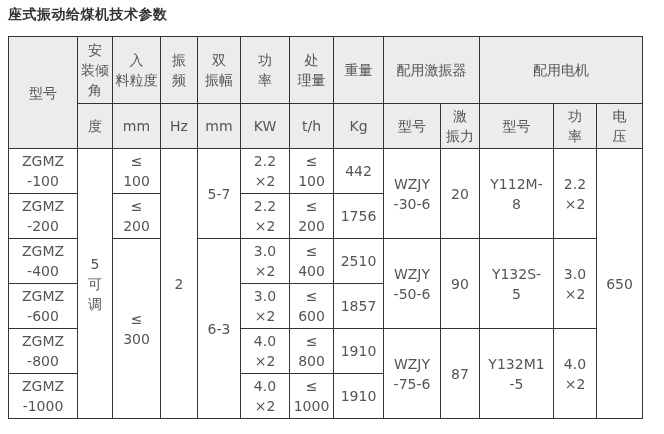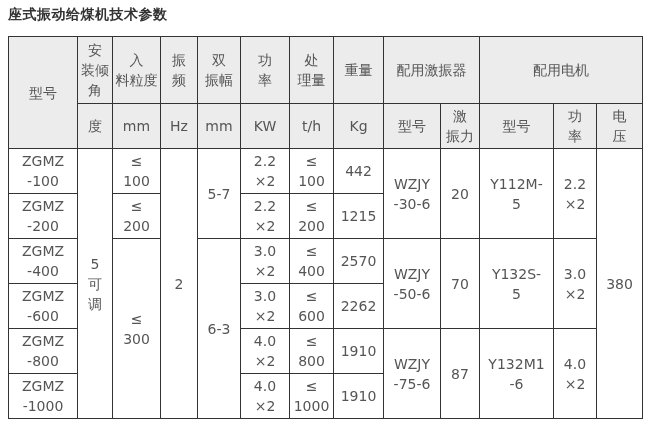--- a/index.html
+++ b/index.html
@@ -127,77 +127,77 @@
         <td rowspan="2">5-7</td>
         <td>2.2
 ×2</td>
         <td>≤
 100</td>
         <td>442</td>
         <td rowspan="2">WZJY
 -30-6</td>
         <td rowspan="2">20</td>
         <td rowspan="2">Y112M-
-5</td>
+8</td>
         <td rowspan="2">2.2
 ×2</td>
-        <td rowspan="6">380</td>
+        <td rowspan="6">650</td>
       </tr>
       <tr class="body-row">
         <td>ZGMZ
 -200</td>
         <td>≤
 200</td>
         <td>2.2
 ×2</td>
         <td>≤
 200</td>
-        <td>1215</td>
+        <td>1756</td>
       </tr>
       <tr class="body-row">
         <td>ZGMZ
 -400</td>
         <td rowspan="4">≤
 300</td>
         <td rowspan="4">6-3</td>
         <td>3.0
 ×2</td>
         <td>≤
 400</td>
-        <td>2570</td>
+        <td>2510</td>
         <td rowspan="2">WZJY
 -50-6</td>
-        <td rowspan="2">70</td>
+        <td rowspan="2">90</td>
         <td rowspan="2">Y132S-
 5</td>
         <td rowspan="2">3.0
 ×2</td>
       </tr>
       <tr class="body-row">
         <td>ZGMZ
 -600</td>
         <td>3.0
 ×2</td>
         <td>≤
 600</td>
-        <td>2262</td>
+        <td>1857</td>
       </tr>
       <tr class="body-row">
         <td>ZGMZ
 -800</td>
         <td>4.0
 ×2</td>
         <td>≤
 800</td>
         <td>1910</td>
         <td rowspan="2">WZJY
 -75-6</td>
         <td rowspan="2">87</td>
         <td rowspan="2">Y132M1
--6</td>
+-5</td>
         <td rowspan="2">4.0
 ×2</td>
       </tr>
       <tr class="body-row">
         <td>ZGMZ
 -1000</td>
         <td>4.0
 ×2</td>
         <td>≤
 1000</td>

